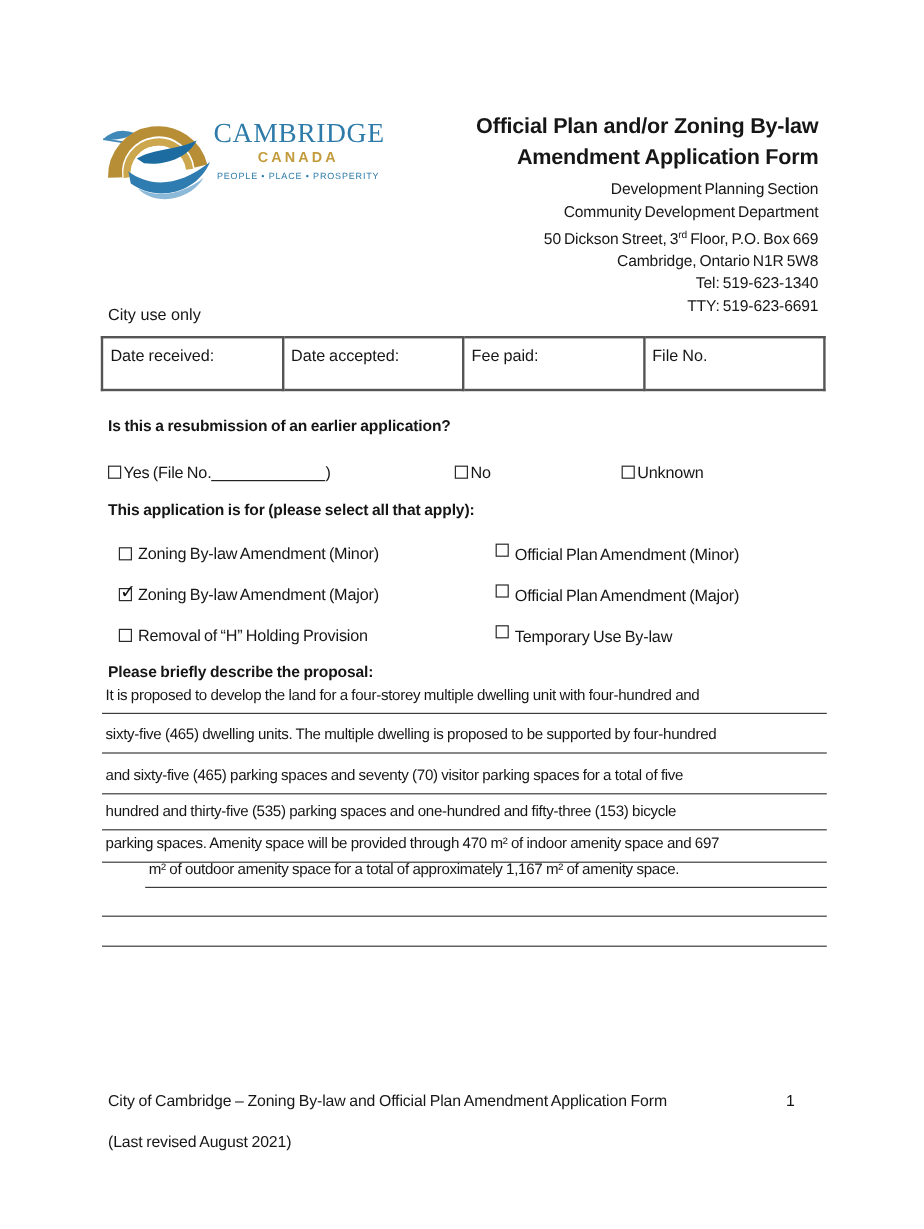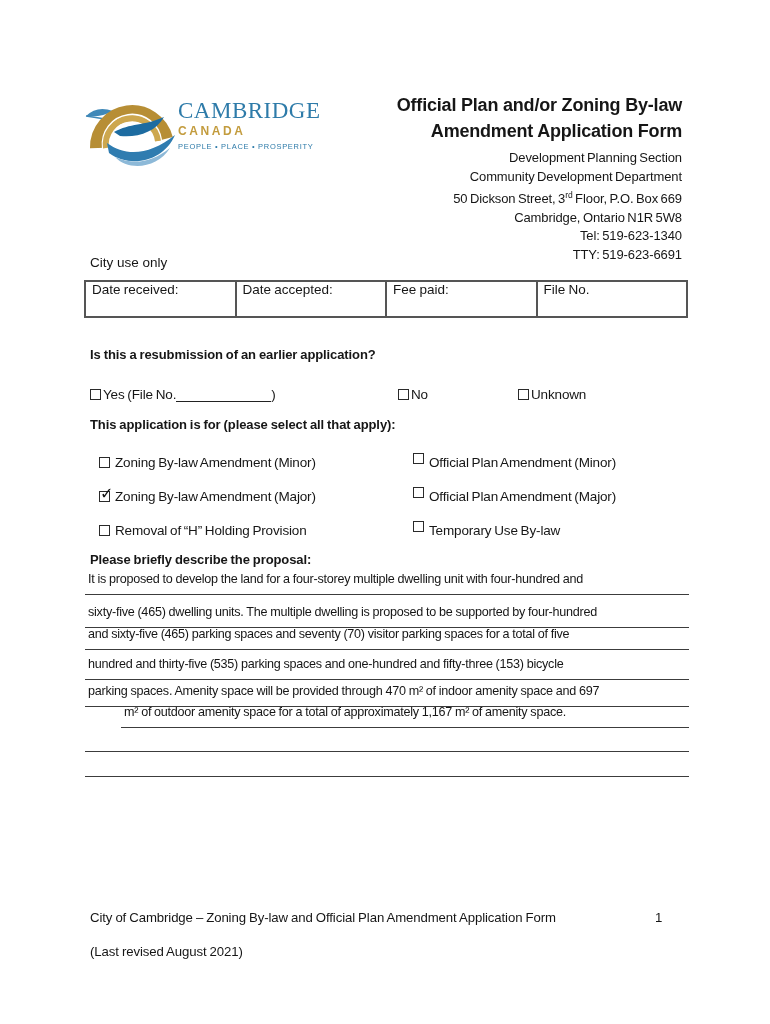--- a/index.html
+++ b/index.html
@@ -1,63 +1,63 @@
 <!DOCTYPE html>
 <html><head>
 <meta charset="utf-8">
 <style>
   * { margin:0; padding:0; box-sizing:border-box; }
   body { background:#fff; font-family:"Liberation Sans","DejaVu Sans",sans-serif; color:#161616; }
   .page { position:relative; width:770px; height:1024px; background:#fff; overflow:hidden; }
 
   
   .logo-mark { position:absolute; left:84px; top:84px; }
-  .logo-text { position:absolute; left:178px; top:100px; width:141px; text-align:left; }
+  .logo-text { position:absolute; left:178px; top:100px; width:141px; text-align:center; }
   .logo-word { font-family:"Liberation Serif","DejaVu Serif",serif; font-size:23px; line-height:22px; color:#2e7ba9; letter-spacing:.5px; }
   .logo-country { font-size:12px; letter-spacing:2.6px; color:#c39c3e; margin-top:2px; font-weight:bold; }
   .logo-tagline { font-size:7.5px; letter-spacing:.7px; color:#2e7ba9; margin-top:4px; white-space:nowrap; }
 
   .header-right { position:absolute; right:88px; top:92px; text-align:right; }
   .form-title { font-size:18px; font-weight:bold; line-height:26px; letter-spacing:-.2px; }
   .org-address { margin-top:5px; font-size:13px; line-height:18.5px; letter-spacing:-.1px; word-spacing:-1px; }
   .sup { font-size:8.5px; vertical-align:super; }
 
   
   .city-use-label { position:absolute; left:90px; top:255px; font-size:13.5px; }
   table.city-use { position:absolute; left:84px; top:280px; width:604px; border-collapse:collapse; table-layout:fixed; }
-  table.city-use td { border:2px solid #555; height:36px; vertical-align:top; padding:0 6px; font-size:13.5px; word-spacing:-.5px; }
+  table.city-use td { border:2px solid #555; height:44px; vertical-align:top; padding:7px 6px; font-size:13.5px; word-spacing:-.5px; }
 
   
   .q { position:absolute; left:90px; font-size:13px; font-weight:bold; letter-spacing:-.1px; word-spacing:-.5px; }
   .q1 { top:347px; } .q2 { top:417px; } .q3 { top:552px; }
 
   
   .cb { position:relative; display:inline-block; width:11px; height:11px; border:1.6px solid #2a2a2a; background:#fff; vertical-align:-1px; }
   .cb.raised { vertical-align:3px; }
   .cb.checked::after { content:"✓"; position:absolute; left:0px; top:-8px; font-size:16px; font-weight:bold; color:#111; }
   .opt-label { font-size:13.5px; letter-spacing:-.15px; word-spacing:-.8px; white-space:nowrap; }
 
   .resub-row { position:absolute; left:90px; top:385px; width:600px; height:18px; }
   .resub-row .opt { position:absolute; white-space:nowrap; }
-  .opt-yes { left:0; } .opt-no { left:308px; } .opt-unknown { left:428px; }
+  .opt-yes { left:0; } .opt-no { left:289px; } .opt-unknown { left:428px; }
   .resub-row .cb { margin-right:2px; }
   .blank { display:inline-block; width:95px; height:12px; border-bottom:1.4px solid #222; vertical-align:-3px; }
 
   .app-grid { position:absolute; left:84px; top:445px; width:604px; }
   .app-row { display:flex; align-items:center; height:34px; }
   .app-row .opt { white-space:nowrap; }
   .opt-l { width:329px;padding-left:15px; }
   .app-grid .cb { margin-right:5px; }
 
   
   .desc { position:absolute; left:85px; top:563px; width:604px; }
   .desc-line { border-bottom:1.6px solid #3c3c3c; font-size:12.6px; letter-spacing:-.25px; word-spacing:-.3px; white-space:nowrap; padding-left:3px; overflow:visible; display:flex; align-items:flex-end; padding-bottom:8px; }
   .desc-line:nth-child(1){ height:32px; }
   .desc-line:nth-child(2){ height:33px; }
-  .desc-line:nth-child(3){ height:22px; }
+  .desc-line:nth-child(3){ height:22px;margin-top:12px; }
   .desc-line:nth-child(4){ height:30px; }
   .desc-line:nth-child(5){ height:27px; }
   .desc-line:nth-child(6){ height:21px;margin-left:36px; }
   .desc-line:nth-child(7){ height:24px; }
   .desc-line:nth-child(8){ height:25px; }
 
   
   .footer-1 { position:absolute; left:90px; top:910px; width:640px; font-size:13.2px; letter-spacing:-.1px; word-spacing:-.5px; }
   .footer-page { position:absolute; left:565px; top:0; }
   .footer-2 { position:absolute; left:90px; top:944px; font-size:13.2px; letter-spacing:-.1px; word-spacing:-.5px; }

